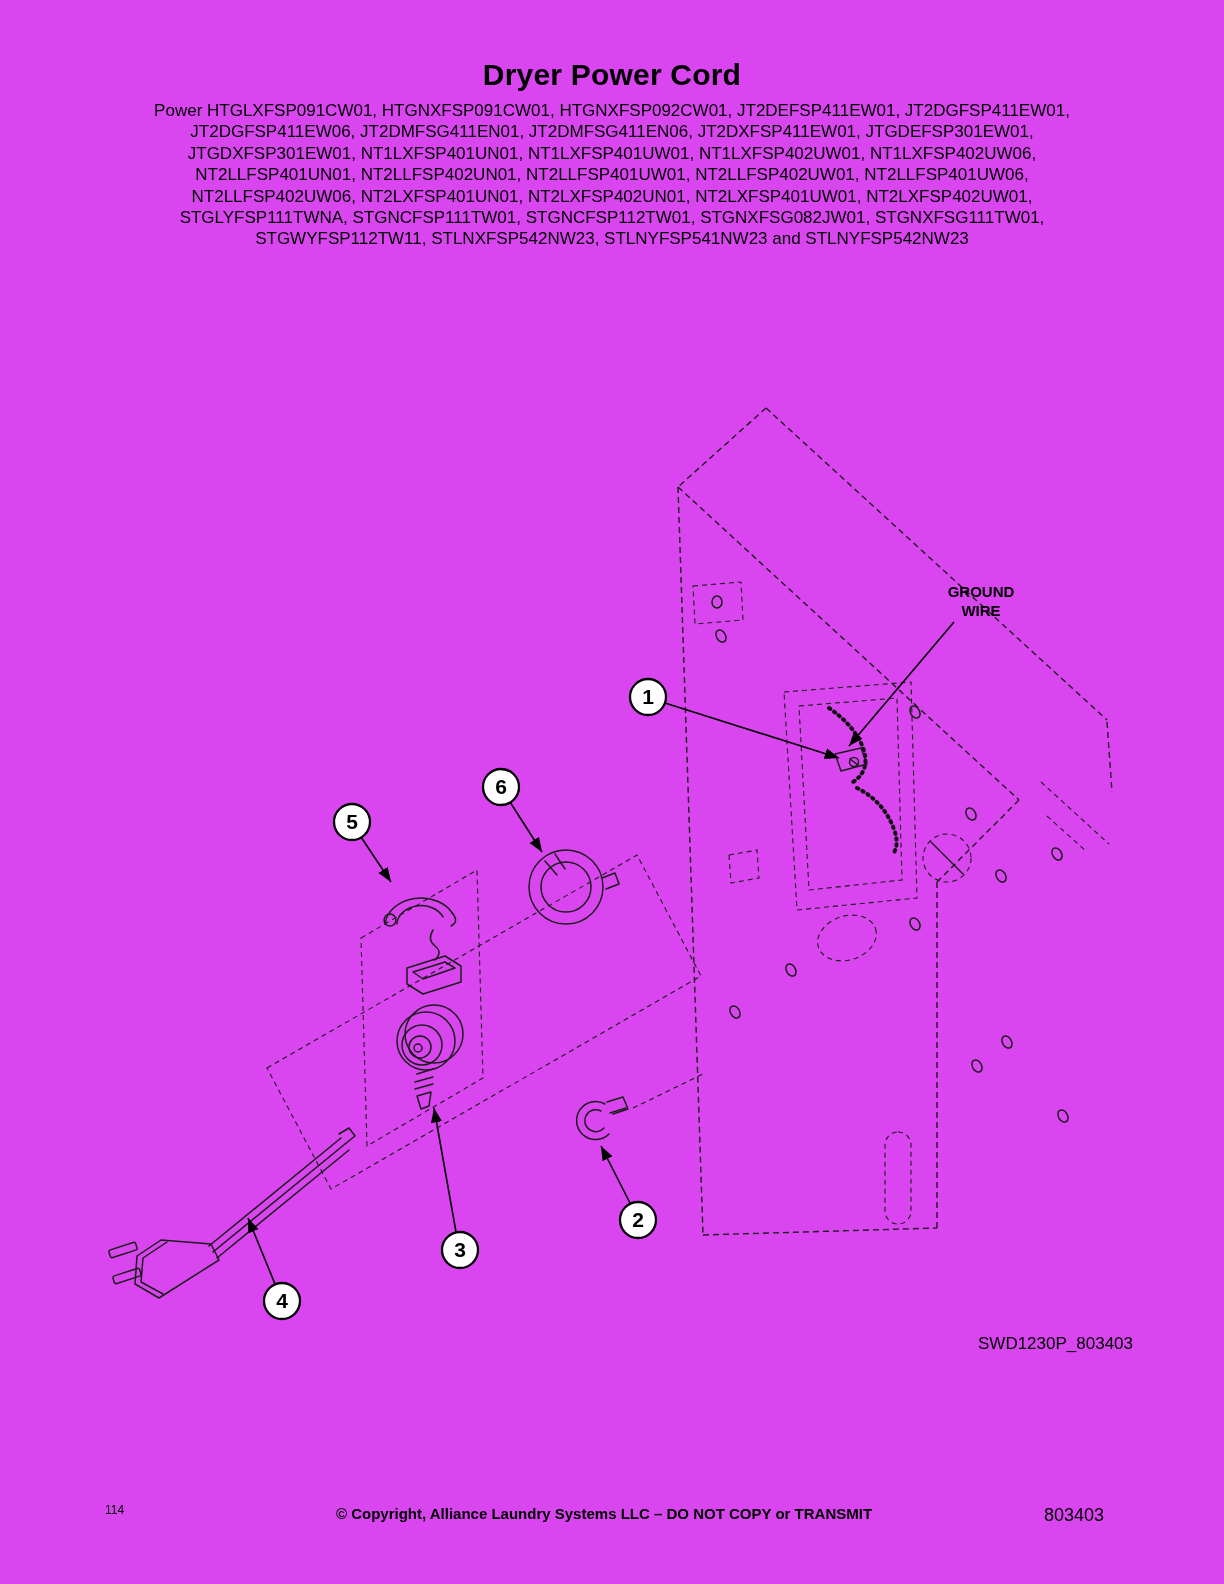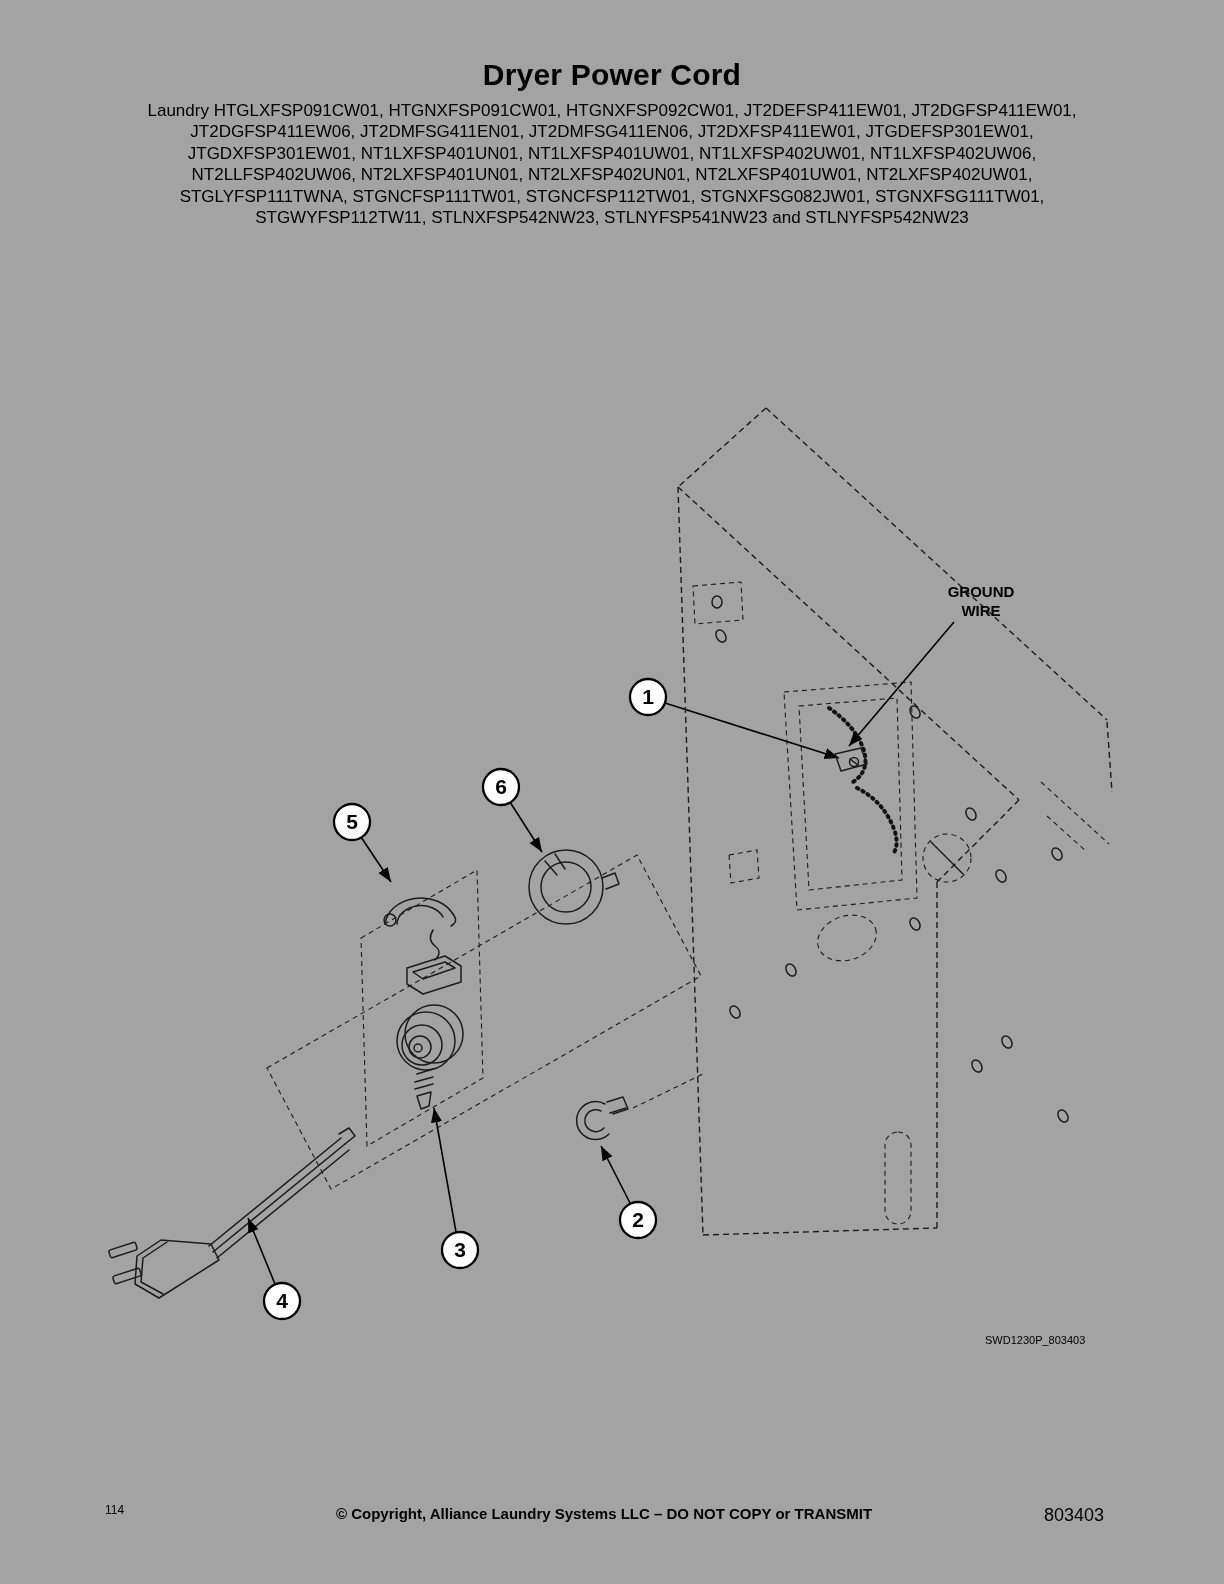--- a/index.html
+++ b/index.html
@@ -1,47 +1,48 @@
 <!DOCTYPE html>
 <html><head>
 <meta charset="utf-8">
 <style>
   html,body{margin:0;padding:0;background:#e8e8e8;}
-  .page{position:relative;width:1224px;height:1584px;background:#a3a3a3;margin:0 auto;
+  .page{position:relative;width:1224px;height:1584px;background:#d946ef;margin:0 auto;
         font-family:"Liberation Sans", sans-serif;color:#000;overflow:hidden;}
   .title{position:absolute;top:58px;left:0;right:0;text-align:center;
          font-size:30px;font-weight:bold;letter-spacing:0.2px;}
   .models{position:absolute;top:100px;left:82px;width:1060px;text-align:center;
           font-size:17px;line-height:21.4px;}
   .diagram-wrap{position:absolute;top:390px;left:9px;width:1224px;height:1010px;}
   svg{display:block;}
   .dash{fill:none;stroke:#1c1c1c;stroke-width:1.4;stroke-dasharray:6 4;}
   .dashthin{fill:none;stroke:#1c1c1c;stroke-width:1.1;stroke-dasharray:5 4;}
   .solid{fill:none;stroke:#1c1c1c;stroke-width:1.5;stroke-linejoin:round;stroke-linecap:round;}
   .gw{fill:none;stroke:#111;stroke-width:4;stroke-dasharray:1.5 4.5;stroke-linecap:round;}
   .leader{fill:none;stroke:#000;stroke-width:1.6;}
   .callout circle{fill:#fff;stroke:#000;stroke-width:2.3;}
   .callout text{font-family:"Liberation Sans", sans-serif;font-size:21px;font-weight:bold;text-anchor:middle;}
   .gwlabel{font-family:"Liberation Sans", sans-serif;font-size:15px;font-weight:bold;text-anchor:middle;}
-  .drawing-id{position:absolute;left:978px;top:1334px;font-size:11px;margin-left:7px;}
+  .drawing-id{position:absolute;left:978px;top:1334px;font-size:17px;}
   .footer-page{position:absolute;left:105px;top:1503px;font-size:12px;}
   .footer-copy{position:absolute;left:0;right:16px;top:1505px;text-align:center;font-size:15px;font-weight:bold;}
   .footer-doc{position:absolute;right:120px;top:1505px;font-size:18px;}
 </style>
 </head>
 <body>
 
 <div class="page">
 
   <div class="title">Dryer Power Cord</div>
 
   <div class="models">
-    <div>Laundry HTGLXFSP091CW01, HTGNXFSP091CW01, HTGNXFSP092CW01, JT2DEFSP411EW01, JT2DGFSP411EW01,</div>
+    <div>Power HTGLXFSP091CW01, HTGNXFSP091CW01, HTGNXFSP092CW01, JT2DEFSP411EW01, JT2DGFSP411EW01,</div>
     <div>JT2DGFSP411EW06, JT2DMFSG411EN01, JT2DMFSG411EN06, JT2DXFSP411EW01, JTGDEFSP301EW01,</div>
     <div>JTGDXFSP301EW01, NT1LXFSP401UN01, NT1LXFSP401UW01, NT1LXFSP402UW01, NT1LXFSP402UW06,</div>
+    <div>NT2LLFSP401UN01, NT2LLFSP402UN01, NT2LLFSP401UW01, NT2LLFSP402UW01, NT2LLFSP401UW06,</div>
     <div>NT2LLFSP402UW06, NT2LXFSP401UN01, NT2LXFSP402UN01, NT2LXFSP401UW01, NT2LXFSP402UW01,</div>
     <div>STGLYFSP111TWNA, STGNCFSP111TW01, STGNCFSP112TW01, STGNXFSG082JW01, STGNXFSG111TW01,</div>
     <div>STGWYFSP112TW11, STLNXFSP542NW23, STLNYFSP541NW23 and STLNYFSP542NW23</div>
   </div>
 
   <div class="diagram-wrap">
     <svg width="1224" height="1010" viewBox="0 0 1224 1010">
       <defs>
         <marker id="arw" markerWidth="11" markerHeight="9" refX="9" refY="3.5" orient="auto">
           <path d="M0,0 L9,3.5 L0,7 Z" fill="#000"></path>

